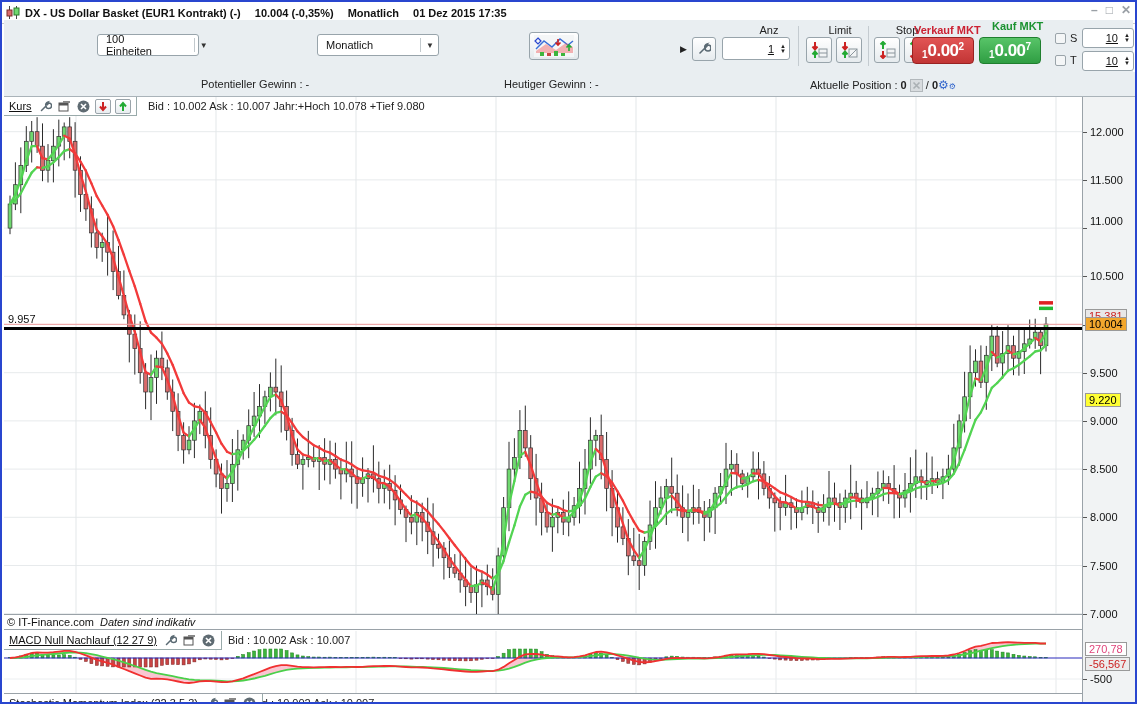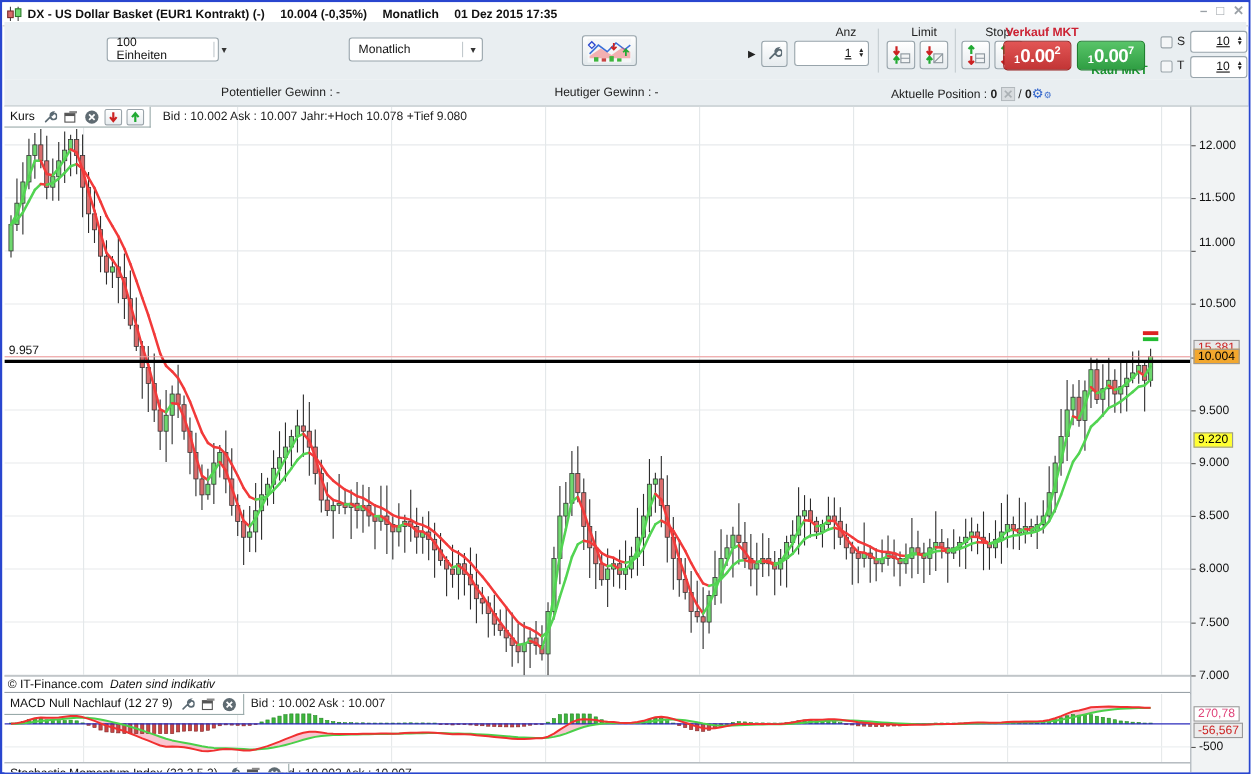--- a/index.html
+++ b/index.html
@@ -18,40 +18,40 @@
   .combo { position:absolute; height:22px; background:#fff; border:1px solid #98a4ab; border-radius:3px; display:flex; align-items:center; justify-content:space-between; padding:0 4px 0 8px; font-size:11px; color:#111;gap:36px; }
   .combo .arr { font-size:8px; color:#333; border-left:1px solid #c2c9cd; padding-left:5px; margin-left:6px; height:14px; display:flex; align-items:center; }
   .tool-btn { position:absolute; width:50px; height:28px; background:linear-gradient(#ffffff,#e3e9ec); border:1px solid #98a4ab; border-radius:3px; display:flex; align-items:center; justify-content:center; }
   .grp-label { position:absolute; top:4px; font-size:11px; color:#222; text-align:center; }
   .sep-v { position:absolute; top:6px; height:40px; width:1px; background:#c4cbd0; }
   .spin { position:absolute; background:#fff; border:1px solid #98a4ab; border-radius:3px; display:flex; align-items:center; }
   .spin .val { flex:1; text-align:right; font-size:11px; padding-right:3px; color:#111;text-decoration:underline; }
   .spin .arrows { width:12px; display:flex; flex-direction:column; align-items:center; font-size:6px; line-height:5px; color:#222; }
   .mini-btn { position:absolute; width:26px; height:26px; background:linear-gradient(#ffffff,#e6ebee); border:1px solid #98a4ab; border-radius:3px; display:flex; align-items:center; justify-content:center; }
   .sell-label { position:absolute; top:4px; font-size:11px; font-weight:bold; color:#cc2233; }
-  .buy-label { position:absolute; top:0; font-size:11px; font-weight:bold; color:#1a9230;margin-top:38px; }
+  .buy-label { position:absolute; top:0; font-size:11px; font-weight:bold; color:#1a9230; }
   .px-btn { position:absolute; top:17px; width:62px; height:27px; border-radius:4px; color:#fff; display:flex; align-items:center; justify-content:center; font-weight:bold; }
   .px-btn .sm { font-size:10px; align-self:flex-end; padding-bottom:3px; }
   .px-btn .big { font-size:17px; letter-spacing:-0.5px; }
   .px-btn .sup { font-size:10px; align-self:flex-start; padding-top:3px; }
   .sell { left:908px; background:linear-gradient(#e25555,#c23535); border:1px solid #992222; }
   .buy { left:975px; background:linear-gradient(#58c468,#2f9e43); border:1px solid #1f7f2f; }
   .chk { position:absolute; width:11px; height:11px; background:#f4f6f7; border:1px solid #9aa4aa; border-radius:2px; }
   .chk-lab { position:absolute; font-size:11px; color:#222; }
   .collapse-arrow { position:absolute; left:676px; top:24px; font-size:9px; color:#222; }
 
   
   .inforow { position:absolute; top:70px; left:2px; right:0; height:25px; background:#e9eef1; border-bottom:1px solid #aab3b9; font-size:11px; color:#222; }
   .inforow .t { position:absolute; top:6px; white-space:nowrap; }
   .mini-icon { display:inline-block; vertical-align:-3px; }
 
   
   .chart-panel { position:absolute; top:95px; left:2px; width:1078px; height:517px; background:#fff; }
   .panel-head { position:absolute; top:0; left:0; height:19px; background:#fff; border-right:1px solid #9aa; border-bottom:1px solid #9aa; display:flex; align-items:center; padding:0 5px; gap:4px; z-index:5; }
-  .panel-head .nm { font-size:11px; color:#111; margin-right:2px; white-space:nowrap; }
+  .panel-head .nm { font-size:11px; color:#111; margin-right:2px; white-space:nowrap;text-decoration:underline; }
   .head-ic { width:15px; height:15px; display:flex; align-items:center; justify-content:center; }
   .head-btn { width:16px; height:15px; border:1px solid #9aa4aa; border-radius:2px; background:linear-gradient(#fff,#e8edf0); display:flex; align-items:center; justify-content:center; }
   .quote { position:absolute; top:3px; font-size:11px; color:#222; white-space:nowrap; z-index:4; }
   .level-label { position:absolute; left:4px; font-size:11px; color:#111; z-index:4; }
 
   
   .axis-strip { position:absolute; top:95px; left:1080px; width:55px; height:607px; background:#f1f3f4; border-left:1px solid #9aa2a8; }
   .tick { position:absolute; left:7px; font-size:11px; color:#111; }
   .tick-dash { position:absolute; left:0; width:4px; height:1px; background:#555; }
   .px-box { position:absolute; left:2px; font-size:11px; padding:0 3px; border:1px solid #999; }

